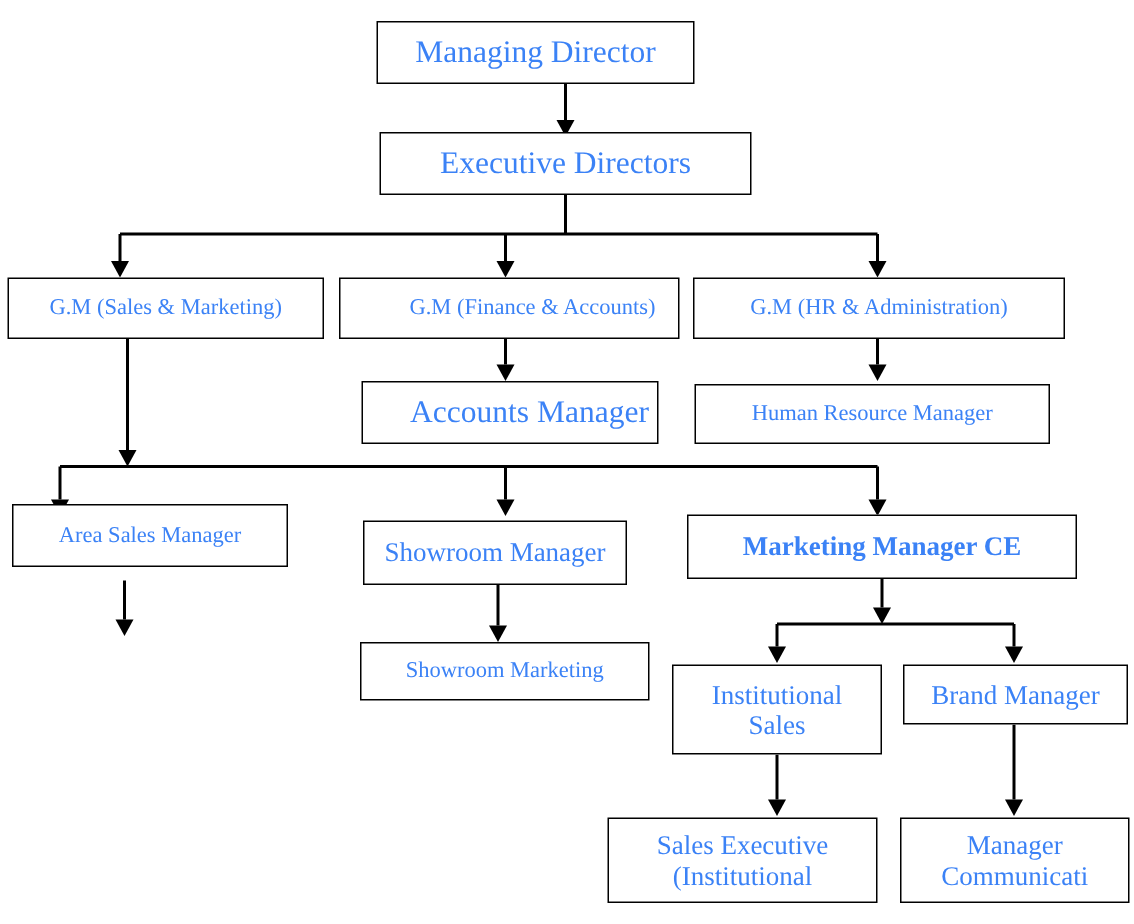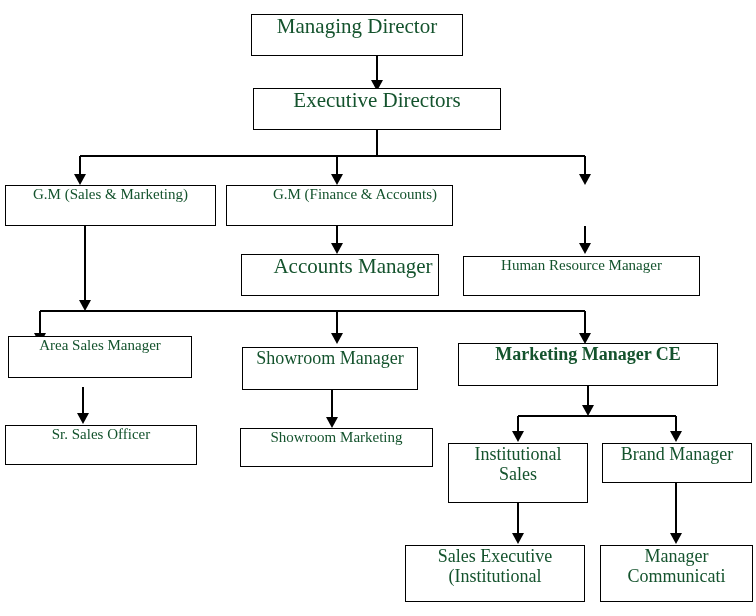--- a/index.html
+++ b/index.html
@@ -13,23 +13,23 @@
     height: 616px;
     background: #ffffff;
     font-family: "Liberation Serif", "DejaVu Serif", serif;
     overflow: hidden;
   }
   .node {
     position: absolute;
     box-sizing: border-box;
     border: 1px solid #000000;
     background: #ffffff;
-    color: #14532d;
+    color: #3b82f6;
     display: flex;
-    align-items: flex-start;
+    align-items: center;
     justify-content: center;
     text-align: center;
     line-height: 1.12;
     z-index: 2;
   }
   .node span {
     display: block;
     padding: 0 4px;
     white-space: pre-line;
   }
@@ -129,20 +129,23 @@
   </div>
 
   <div class="node fs-sm" style="left:5px; top:185px; width:211px; height:41px;">
     <span>G.M (Sales &amp; Marketing)</span>
   </div>
 
   <div class="node fs-sm" style="left:226px; top:185px; width:227px; height:41px;padding-left:31px;">
     <span>G.M (Finance &amp; Accounts)</span>
   </div>
 
+  <div class="node fs-sm" style="left:462px; top:185px; width:248px; height:41px;">
+    <span>G.M (HR &amp; Administration)</span>
+  </div>
 
   <div class="node fs-lg" style="left:241px; top:254px; width:198px; height:42px;padding-left:26px;">
     <span>Accounts Manager</span>
   </div>
 
   <div class="node fs-sm" style="left:463px; top:256px; width:237px; height:40px;">
     <span>Human Resource Manager</span>
   </div>
 
   <div class="node fs-sm" style="left:8px; top:336px; width:184px; height:42px;">
@@ -150,23 +153,20 @@
   </div>
 
   <div class="node fs-md" style="left:242px; top:347px; width:176px; height:43px;">
     <span>Showroom Manager</span>
   </div>
 
   <div class="node fs-md bold" style="left:458px; top:343px; width:260px; height:43px;">
     <span>Marketing Manager CE</span>
   </div>
 
-  <div class="node fs-sm" style="left:5px; top:425px; width:192px; height:40px;">
-    <span>Sr. Sales Officer</span>
-  </div>
 
   <div class="node fs-sm" style="left:240px; top:428px; width:193px; height:39px;">
     <span>Showroom Marketing</span>
   </div>
 
   <div class="node fs-md" style="left:448px; top:443px; width:140px; height:60px;">
     <span>Institutional
 Sales</span>
   </div>
 

